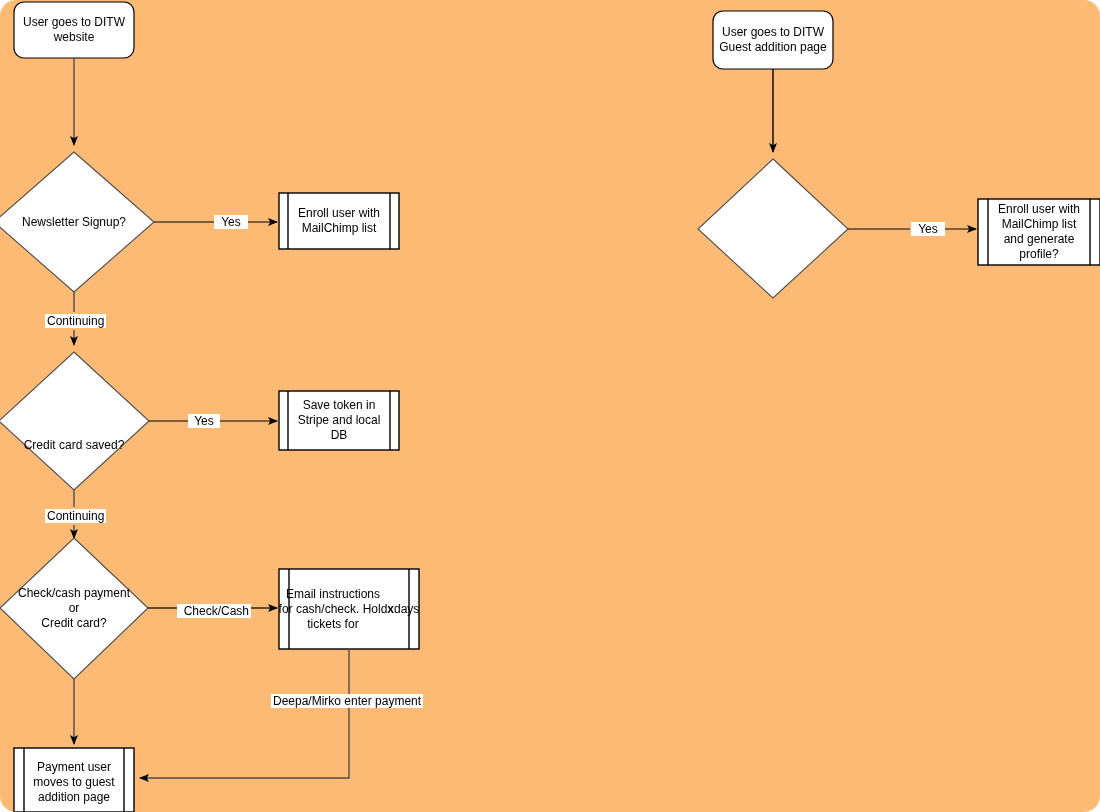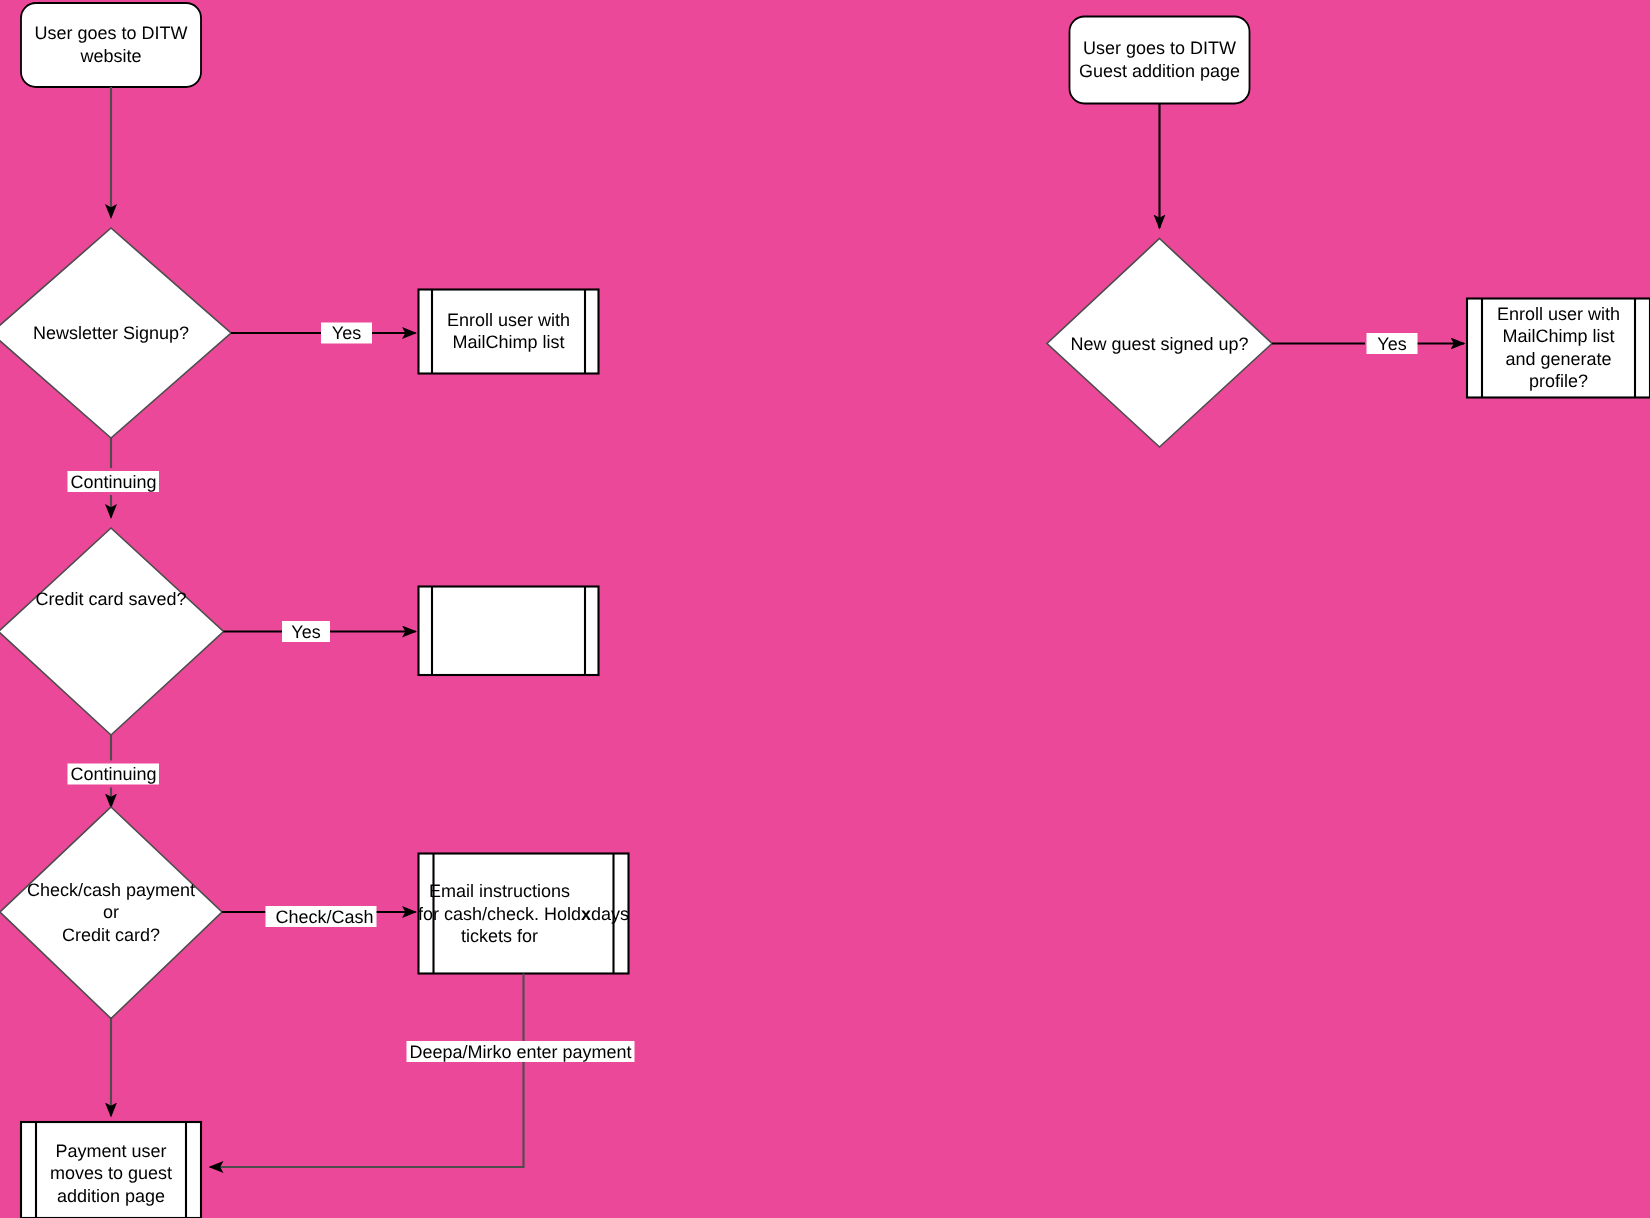--- a/index.html
+++ b/index.html
@@ -7,22 +7,23 @@
     padding: 0;
     background: #ffffff;
   }
   body {
     font-family: "Liberation Sans", sans-serif;
   }
   #canvas {
     position: relative;
     width: 1100px;
     height: 812px;
-    background: #ec4899;
+    background: #fdba74;
     overflow: hidden;
+    border-radius: 16px;
   }
   svg.layer {
     position: absolute;
     left: 0;
     top: 0;
     width: 1100px;
     height: 812px;
     overflow: visible;
   }
   .node-text {
@@ -120,39 +121,41 @@
   </svg>
 
   <div class="node-text" style="left:14px; top:2px; width:120px; height:56px;">User goes to DITW
 website</div>
 
   <div class="node-text" style="left:-6px; top:207px; width:160px; height:30px;">Newsletter Signup?</div>
 
   <div class="node-text" style="left:288px; top:193px; width:102px; height:56px;">Enroll user with
 MailChimp list</div>
 
-  <div class="node-text" style="left:-1px; top:384px; width:150px; height:30px;">Credit card saved?</div>
+  <div class="node-text" style="left:-1px; top:430px; width:150px; height:30px;">Credit card saved?</div>
 
+  <div class="node-text" style="left:288px; top:391px; width:102px; height:59px;">Save token in
+Stripe and local
+DB</div>
 
   <div class="node-text" style="left:-6px; top:585px; width:160px; height:46px;">Check/cash payment
 or
 Credit card?</div>
 
   <div class="node-text" style="left:277px; top:569px; width:144px; height:80px;"><span>Email instructions
 for cash/check. Hold
 tickets for </span><span class="bold-x">x</span><span> days</span></div>
 
   <div class="node-text" style="left:24px; top:752px; width:100px; height:60px;">Payment user
 moves to guest
 addition page</div>
 
   <div class="node-text" style="left:708px; top:11px; width:130px; height:58px;">User goes to DITW
 Guest addition page</div>
 
-  <div class="node-text" style="left:698px; top:214px; width:150px; height:30px;">New guest signed up?</div>
 
   <div class="node-text" style="left:988px; top:199px; width:102px; height:66px;">Enroll user with
 MailChimp list
 and generate
 profile?</div>
 
   <div class="edge-label" style="left:214px; top:215px; width:30px; text-align:center;">Yes</div>
 
   <div class="edge-label" style="left:45px; top:314px;">Continuing</div>
 

